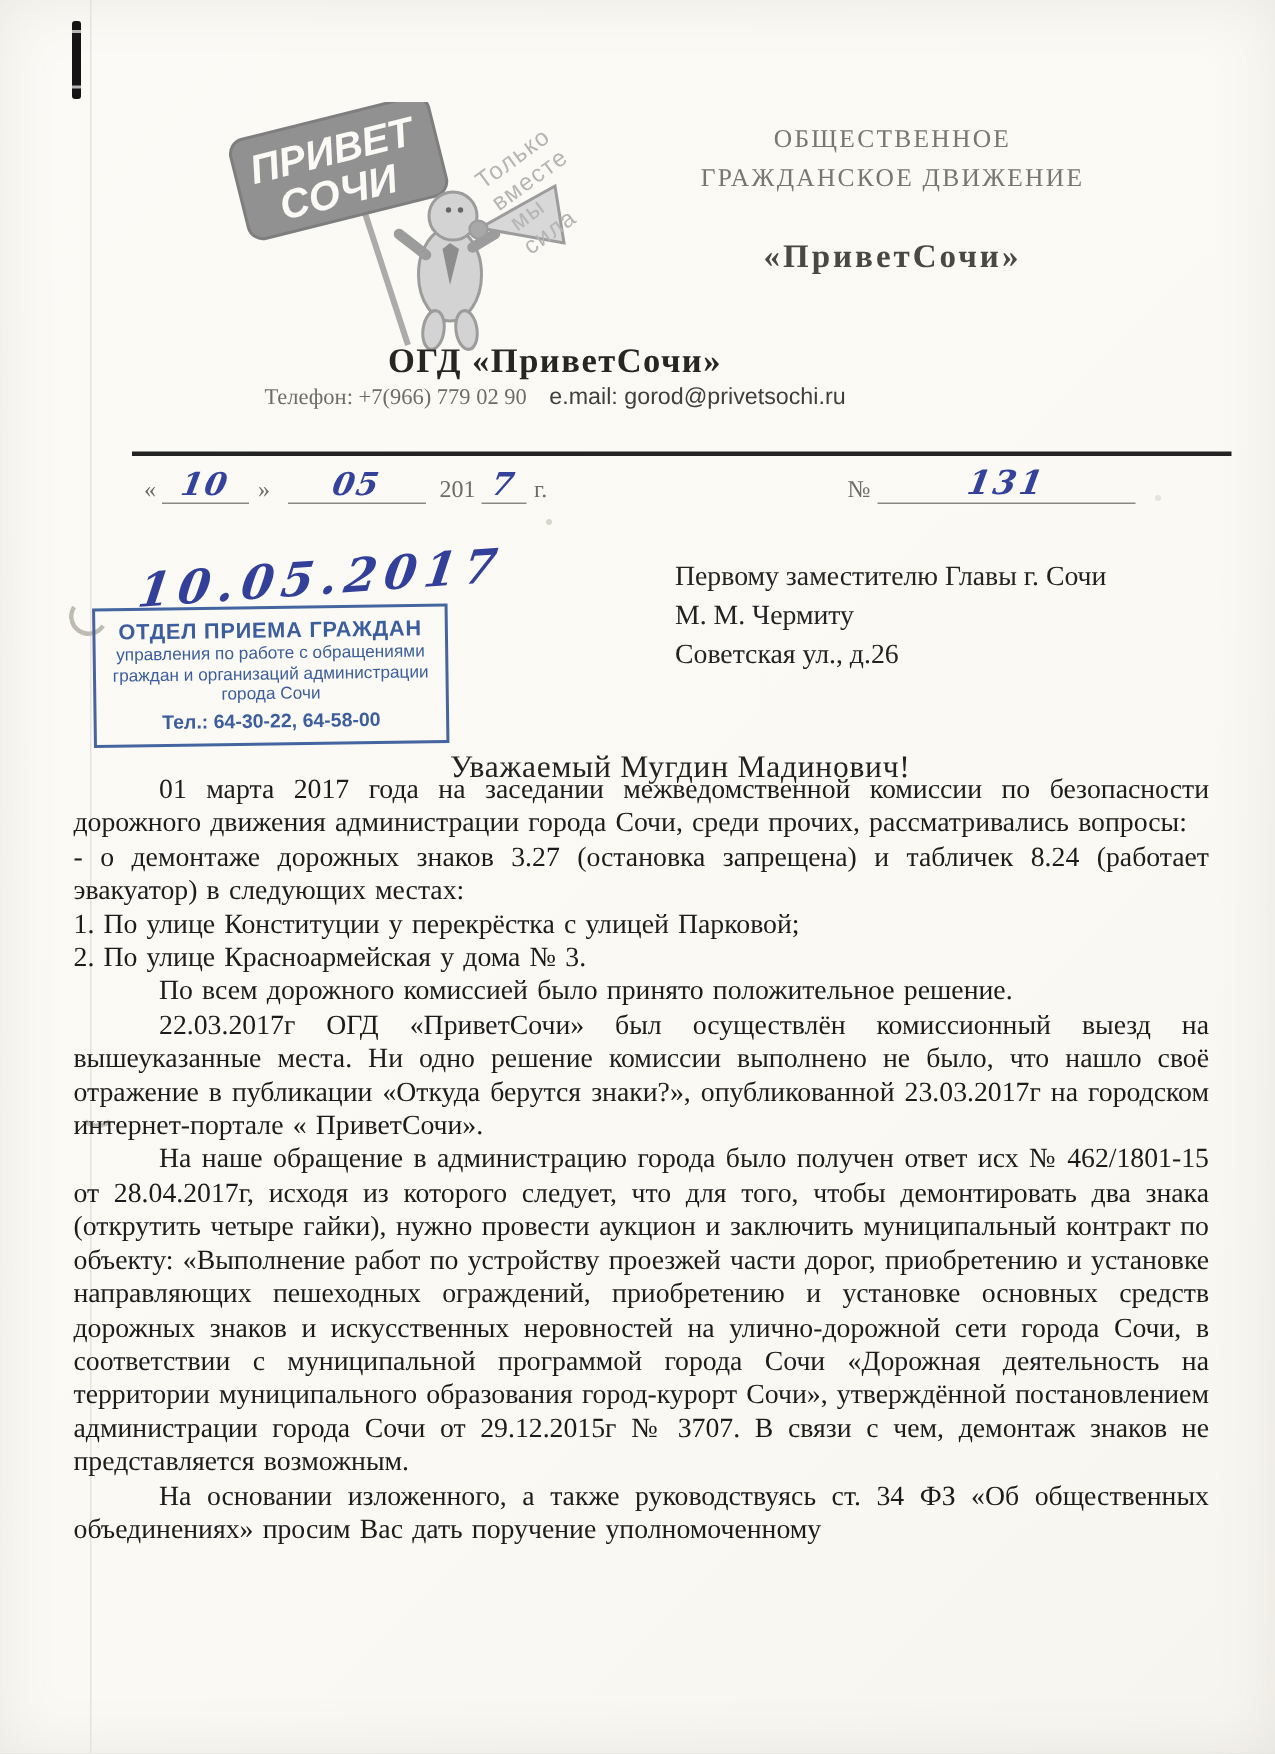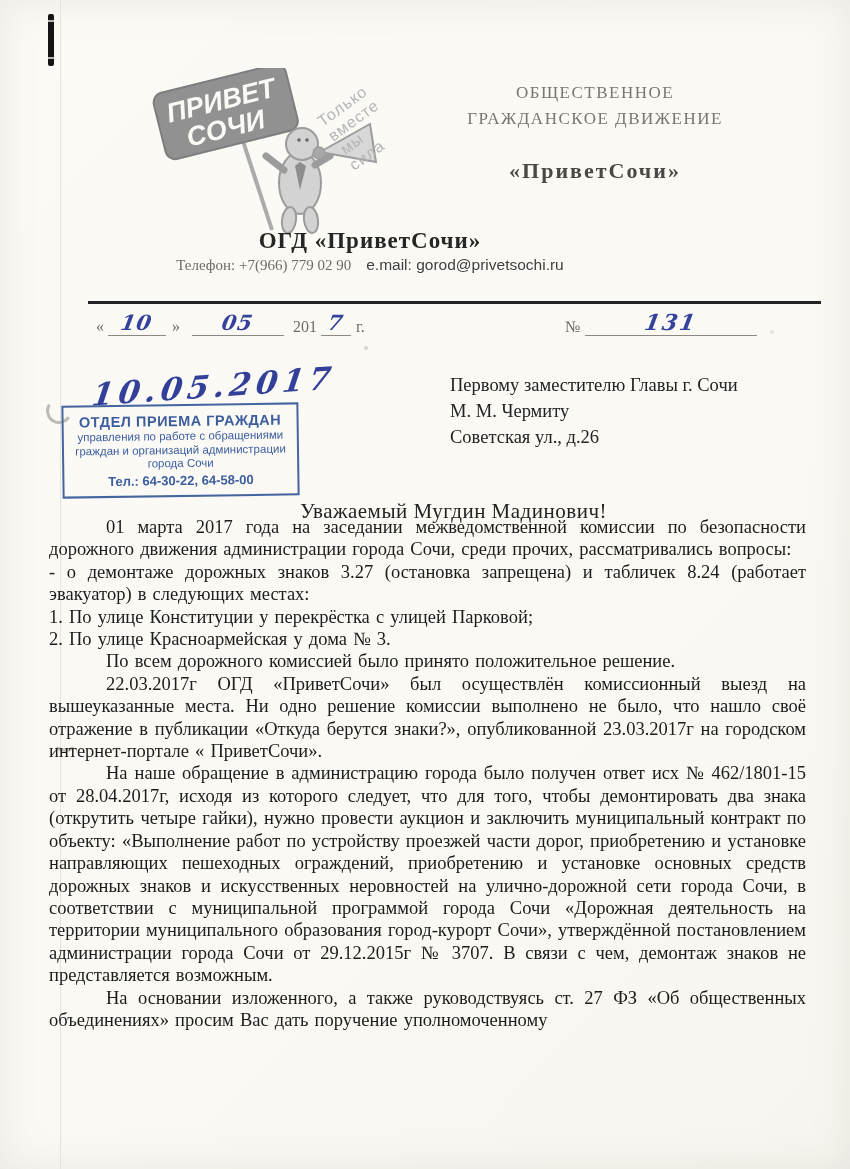--- a/index.html
+++ b/index.html
@@ -181,16 +181,16 @@
   <div class="salutation">Уважаемый Мугдин Мадинович!</div>
 
   <div class="body-text">
     <p class="p-indent">01 марта 2017 года на заседании межведомственной комиссии по безопасности дорожного движения администрации города Сочи, среди прочих, рассматривались вопросы:</p>
     <p>- о демонтаже дорожных знаков 3.27 (остановка запрещена) и табличек 8.24 (работает эвакуатор) в следующих местах:</p>
     <p>1. По улице Конституции у перекрёстка с улицей Парковой;</p>
     <p>2. По улице Красноармейская у дома № 3.</p>
     <p class="p-indent">По всем дорожного комиссией было принято положительное решение.</p>
     <p class="p-indent">22.03.2017г ОГД «ПриветСочи» был осуществлён комиссионный выезд на вышеуказанные места. Ни одно решение комиссии выполнено не было, что нашло своё отражение в публикации «Откуда берутся знаки?», опубликованной 23.03.2017г  на городском интернет-портале « ПриветСочи».</p>
     <p class="p-indent">На наше обращение в администрацию города было получен ответ исх № 462/1801-15 от 28.04.2017г, исходя из которого следует, что для того, чтобы демонтировать два знака (открутить четыре гайки), нужно провести аукцион и заключить муниципальный контракт по объекту: «Выполнение работ по устройству проезжей части дорог, приобретению и установке направляющих пешеходных ограждений, приобретению и установке основных средств дорожных знаков и искусственных неровностей на улично-дорожной сети города Сочи, в соответствии с муниципальной программой города Сочи «Дорожная деятельность на территории муниципального образования город-курорт Сочи», утверждённой постановлением администрации города Сочи от 29.12.2015г № 3707. В связи с чем, демонтаж знаков не представляется возможным.</p>
-    <p class="p-indent">На основании изложенного, а также руководствуясь ст. 27 ФЗ «Об общественных объединениях» просим Вас дать поручение уполномоченному</p>
+    <p class="p-indent">На основании изложенного, а также руководствуясь ст. 34 ФЗ «Об общественных объединениях» просим Вас дать поручение уполномоченному</p>
   </div>
 
 </div>
 
 </body></html>

